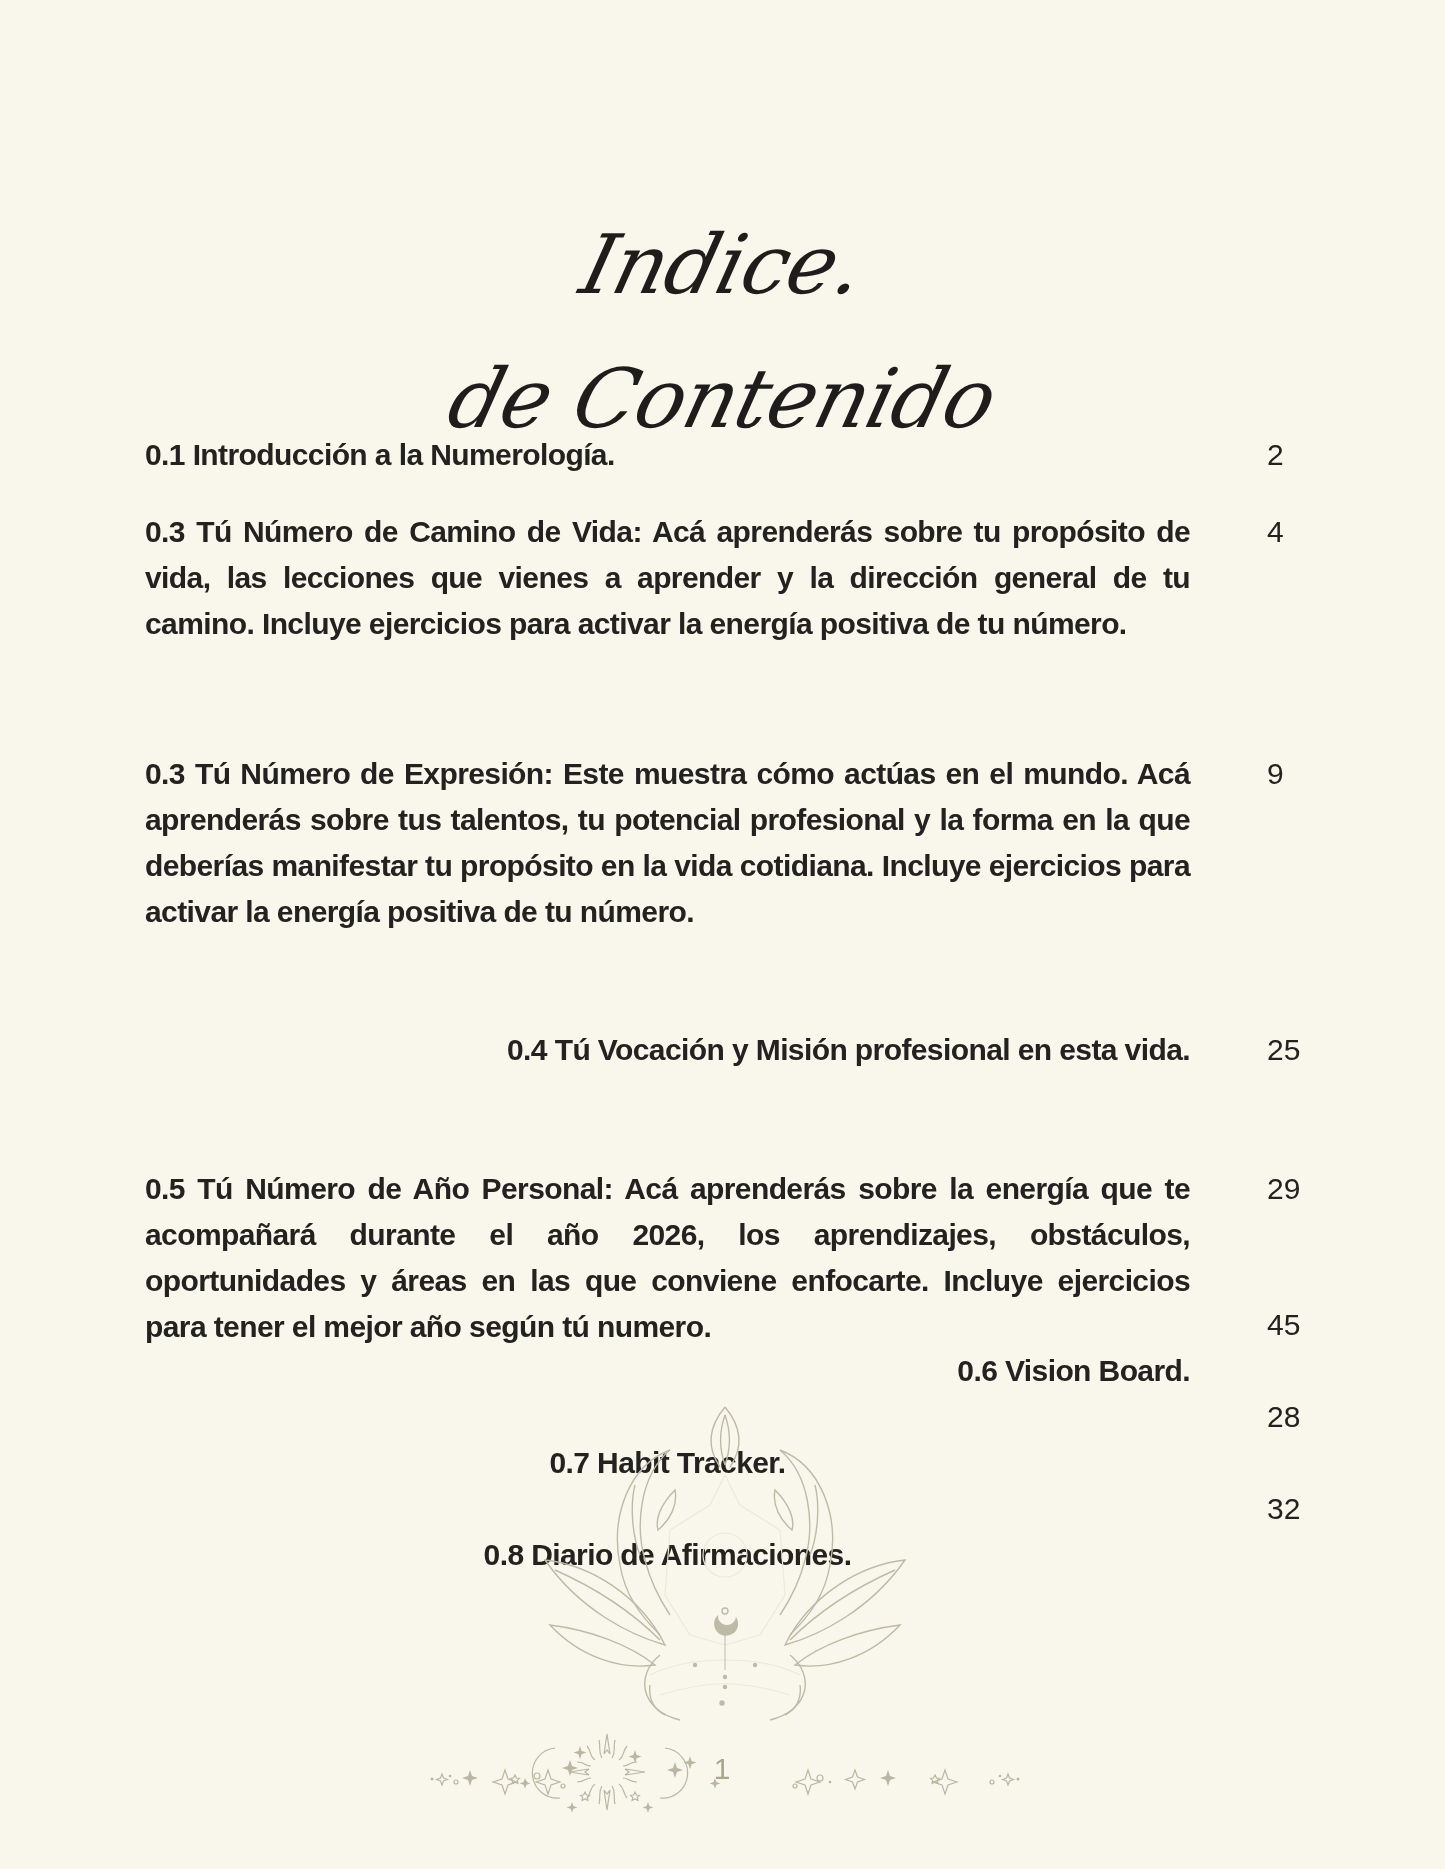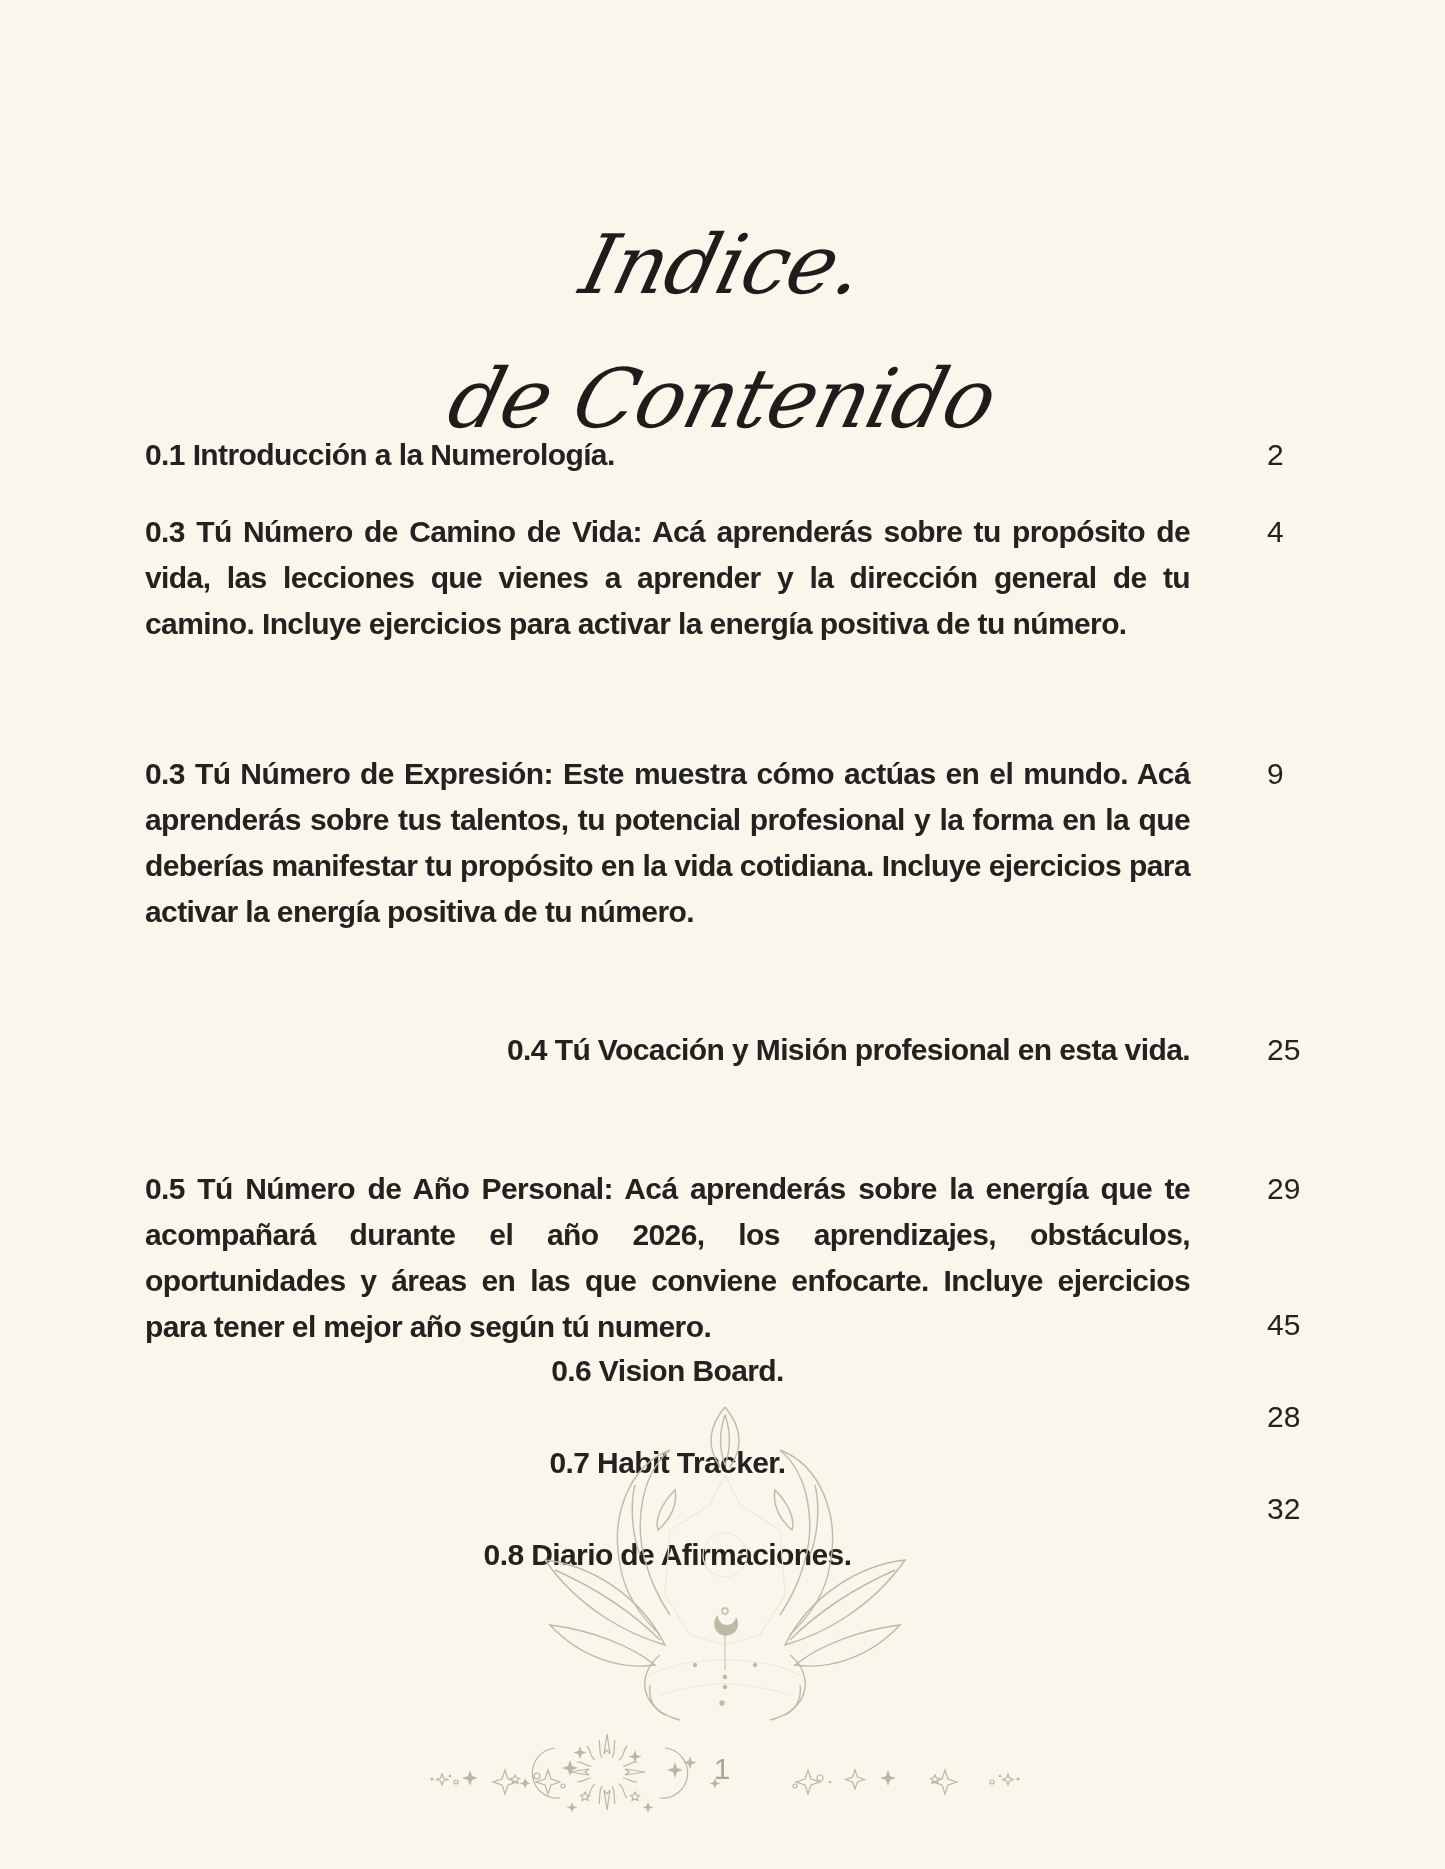--- a/index.html
+++ b/index.html
@@ -59,21 +59,21 @@
   </div>
   <div class="entry" style="top:1027px">
     <div class="entry-text" style="text-align:right">0.4 Tú Vocación y Misión profesional en esta vida.</div>
     <div class="entry-page" style="top:0">25</div>
   </div>
   <div class="entry" style="top:1166px">
     <div class="entry-text">0.5 Tú Número de Año Personal: Acá aprenderás sobre la energía que te acompañará durante el año 2026, los aprendizajes, obstáculos, oportunidades y áreas en las que conviene enfocarte. Incluye ejercicios para tener el mejor año según tú numero.</div>
     <div class="entry-page" style="top:0">29</div>
   </div>
   <div class="entry" style="top:1348px">
-    <div class="entry-text" style="text-align:center">0.6 Vision Board.</div>
+    <div class="entry-text" style="text-align:right">0.6 Vision Board.</div>
     <div class="entry-page" style="top:-46px">45</div>
   </div>
   <div class="entry" style="top:1440px">
     <div class="entry-text" style="text-align:center">0.7 Habit Tracker.</div>
     <div class="entry-page" style="top:-46px">28</div>
   </div>
   <div class="entry" style="top:1532px">
     <div class="entry-text" style="text-align:center">0.8 Diario de Afirmaciones.</div>
     <div class="entry-page" style="top:-46px">32</div>
   </div>

